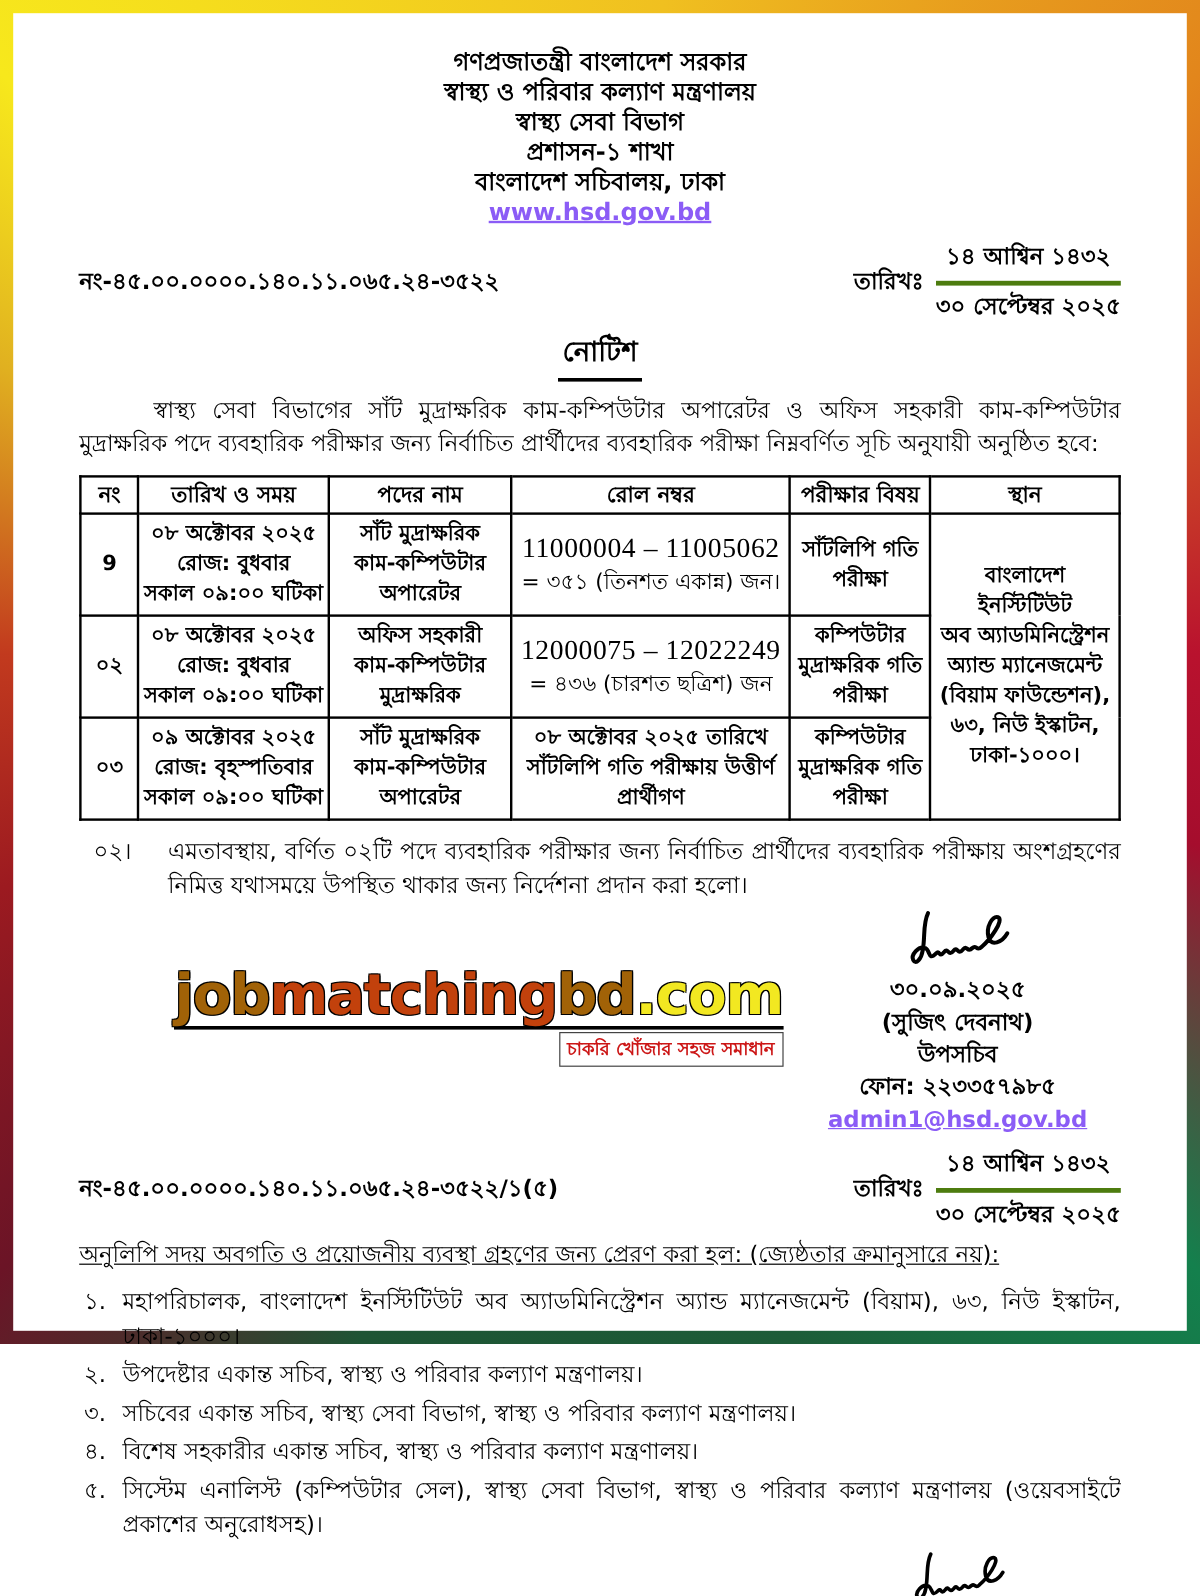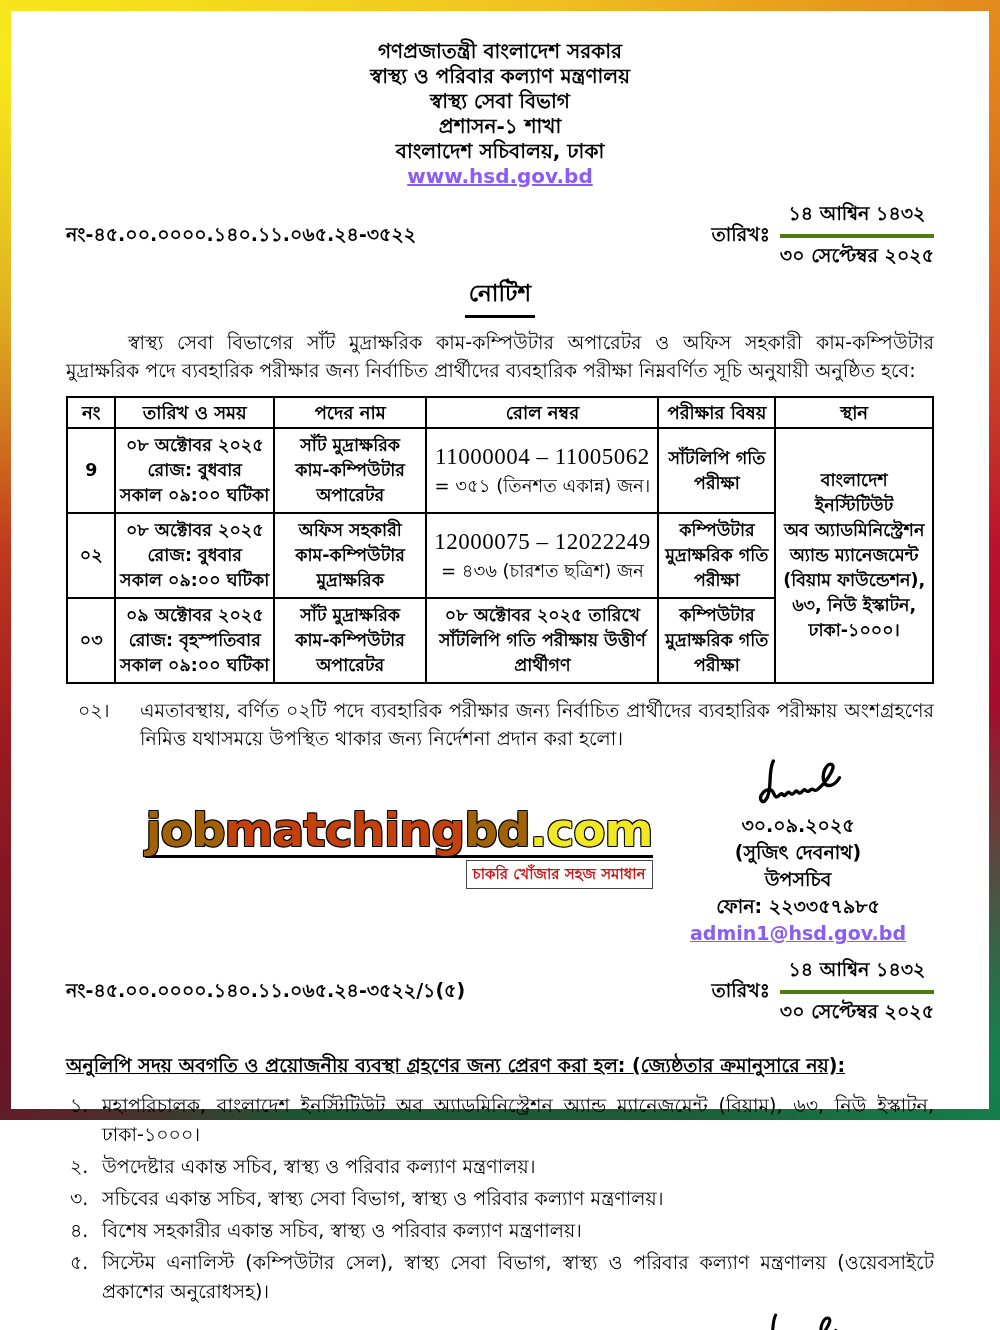--- a/index.html
+++ b/index.html
@@ -79,21 +79,21 @@
   .logo-tagline {
     display:inline-block; margin-top:2px; border:1px solid #444;
     color:#cc1616; font-size:15px; font-weight:bold; padding:1px 6px; background:#fff;
   }
   .sig-col { flex:0 0 272px; text-align:center; font-size:19px; font-weight:bold; line-height:27px; }
   .sig-scribble { display:block; margin:0 auto; }
   .sig-date { margin-top:-4px; }
 
   
   .copy-heading {
-    margin-top:22px; font-size:19px; font-weight:bold; text-decoration:underline;
+    margin-top:2px; font-size:19px; font-weight:normal; text-decoration:underline;
   }
   .copy-list { margin-top:8px; }
   .copy-item { display:flex; font-size:19px; line-height:29px; margin-bottom:3px; }
   .copy-num { flex:0 0 36px; padding-left:4px; }
   .copy-text { flex:1; text-align:justify; }
 
   .sig2-wrap { display:flex; justify-content:flex-end; margin-top:0px; }
 </style>
 </head>
 <body>

